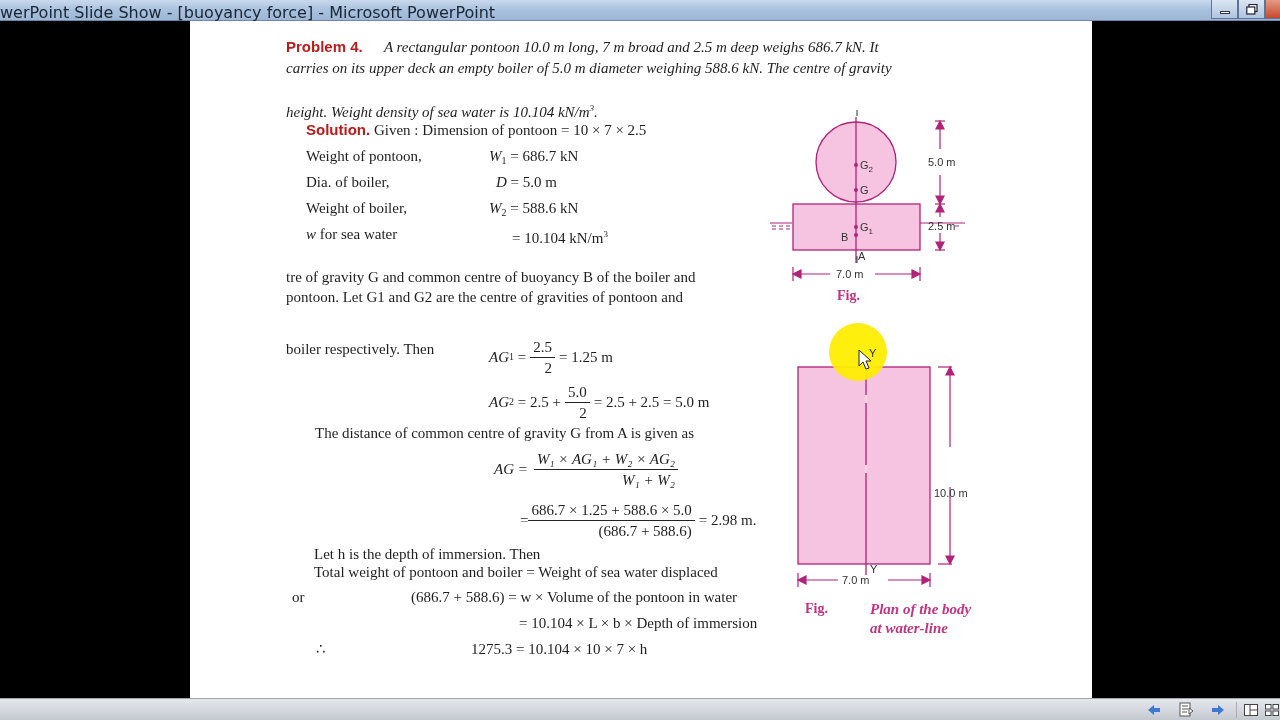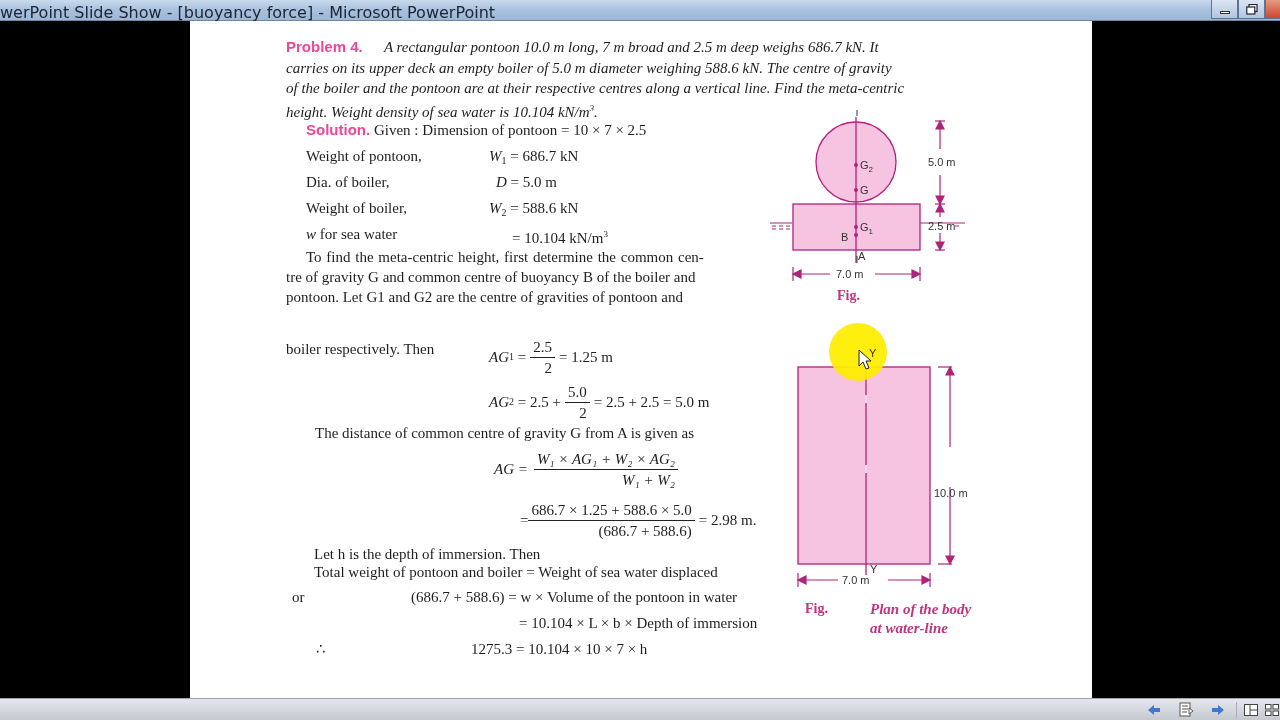--- a/index.html
+++ b/index.html
@@ -26,21 +26,21 @@
   .win-btn.close { width: 15px; background: linear-gradient(to bottom, #e59a86, #c9472d); border-right: none; }
   .min-glyph { width: 10px; height: 3px; background: #fff; border: 1px solid #334; margin-top: 6px; }
 
   
   .slide {
     position: absolute; left: 190px; top: 21px; width: 902px; height: 677px;
     background: #fff;
   }
   .t { position: absolute; white-space: nowrap; color: #1e1e1e; font-size: 15px; line-height: 18px; }
   .it { font-style: italic; }
-  .pink-bold { font-family: "Liberation Sans", sans-serif; font-weight: bold; color: #ec4899; font-size: 15px; }
+  .pink-bold { font-family: "Liberation Sans", sans-serif; font-weight: bold; color: #b91c1c; font-size: 15px; }
   sub { font-size: 10px; vertical-align: -3px; }
   sup { font-size: 9px; vertical-align: 6px; }
   .frac { display: inline-flex; flex-direction: column; align-items: flex-end; vertical-align: middle; margin: 0 4px; }
   .frac .num { border-bottom: 1px solid #222; padding: 0 3px; line-height: 20px; }
   .frac .den { line-height: 20px; padding: 0 3px; }
 
   .fig-caption { font-family: "Liberation Serif", serif; font-weight: bold; color: #c0337f; font-size: 14px; }
   .fig-desc { font-family: "Liberation Serif", serif; font-style: italic; font-weight: bold; color: #c0337f; font-size: 15px; line-height: 19px; }
   .diag-label { font-family: "Liberation Sans", sans-serif; font-size: 11px; fill: #333; }
 
@@ -79,21 +79,20 @@
 </div>
 
 <div class="slide">
 
   <div class="t it" style="left:96px; top:17px;">
     <span class="pink-bold" style="font-style:normal;">Problem 4.</span>
     <span style="display:inline-block;width:14px;"></span>
     <span>A rectangular pontoon 10.0 m long, 7 m broad and 2.5 m deep weighs 686.7 kN. It</span>
   </div>
   <div class="t it" style="left:96px; top:38px;">carries on its upper deck an empty boiler of 5.0 m diameter weighing 588.6 kN. The centre of gravity</div>
-  <div class="t it" style="left:96px; top:58px;">of the boiler and the pontoon are at their respective centres along a vertical line. Find the meta-centric</div>
   <div class="t it" style="left:96px; top:78px;">
     <span>height. Weight density of sea water is 10.104 kN/m</span><sup>3</sup><span>.</span>
   </div>
 
   <div class="t" style="left:116px; top:100px;">
     <span class="pink-bold">Solution.</span>
     <span>Given : Dimension of pontoon = 10 × 7 × 2.5</span>
   </div>
 
   <div class="t" style="left:116px; top:126px;">Weight of pontoon,</div>
@@ -111,21 +110,20 @@
     <span class="it">W</span><sub>2</sub> <span>= 588.6 kN</span>
   </div>
 
   <div class="t" style="left:116px; top:204px;">
     <span class="it">w</span><span> for sea water</span>
   </div>
   <div class="t" style="left:322px; top:204px;">
     <span>= 10.104 kN/m</span><sup>3</sup>
   </div>
 
-  <div class="t" style="left:116px; top:227px; word-spacing:1px;">To find the meta-centric height, first determine the common cen-</div>
   <div class="t" style="left:96px; top:247px;">tre of gravity G and common centre of buoyancy B of the boiler and</div>
   <div class="t" style="left:96px; top:267px;">pontoon. Let G1 and G2 are the centre of gravities of pontoon and</div>
   <div class="t" style="left:96px; top:287px;margin-top:32px;">boiler respectively. Then</div>
 
   <div class="t" style="left:299px; top:314px; display:flex; align-items:center; height:44px;">
     <span class="it">AG</span><sub>1</sub>&nbsp;=
     <span class="frac">
       <span class="num">2.5</span>
       <span class="den">2</span>
     </span>

